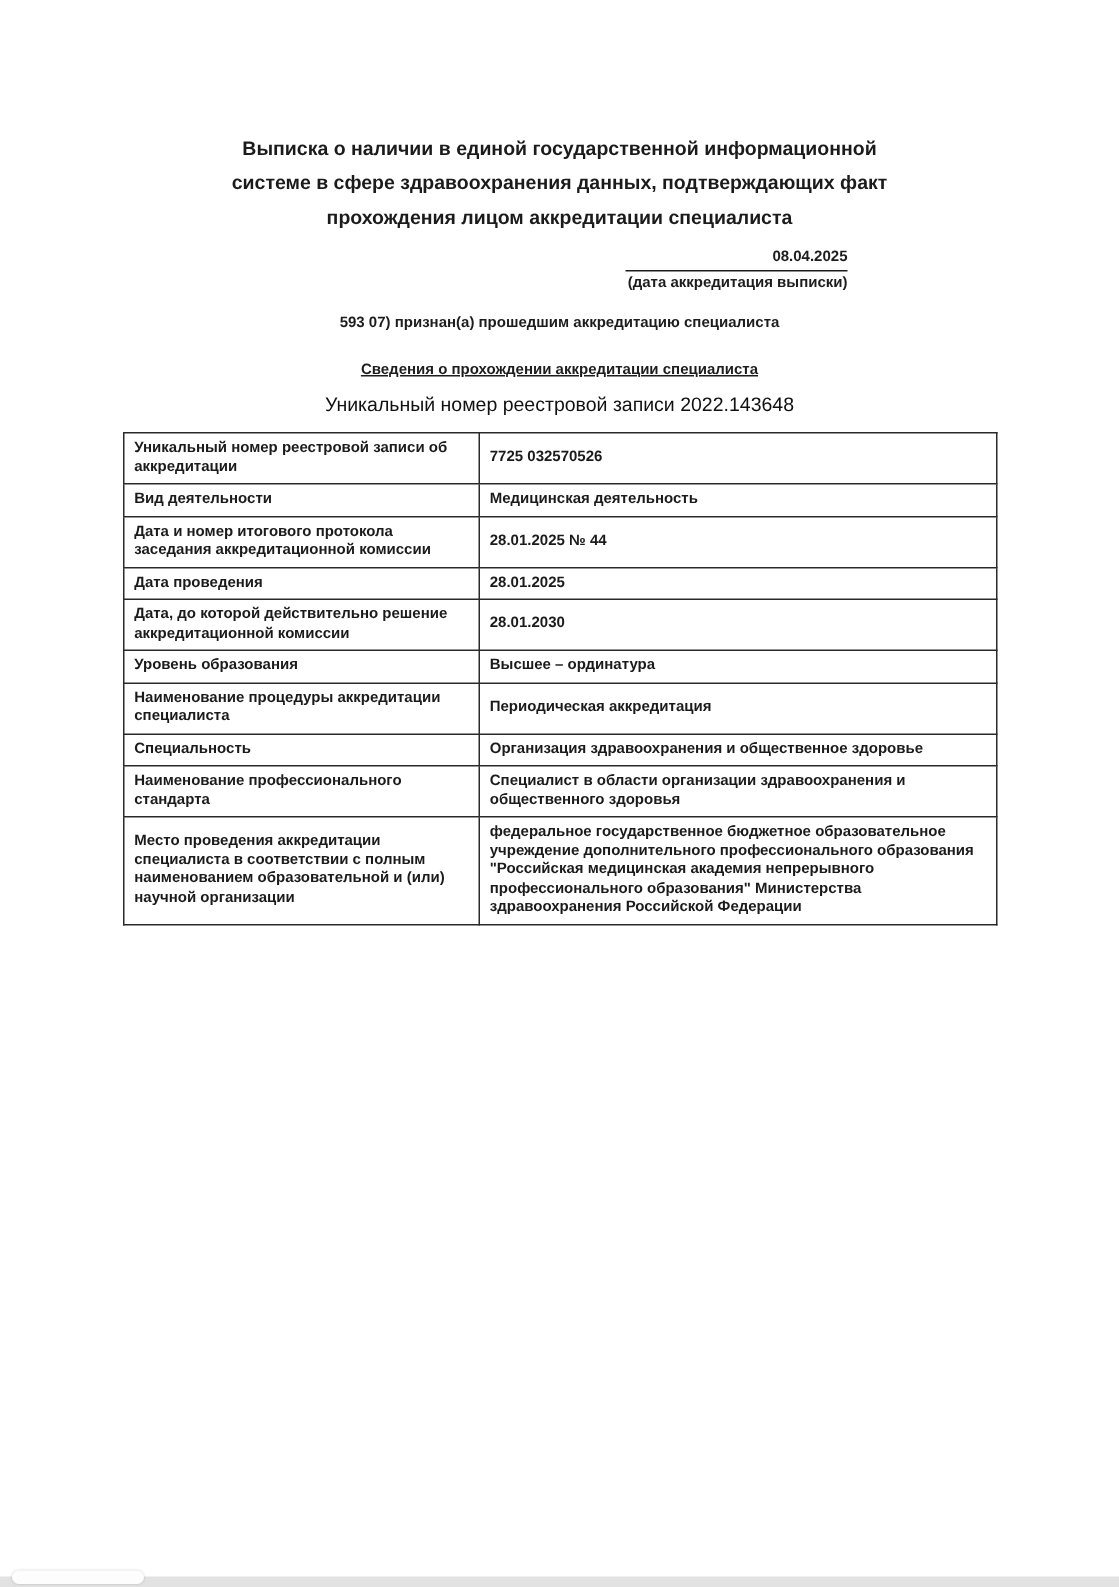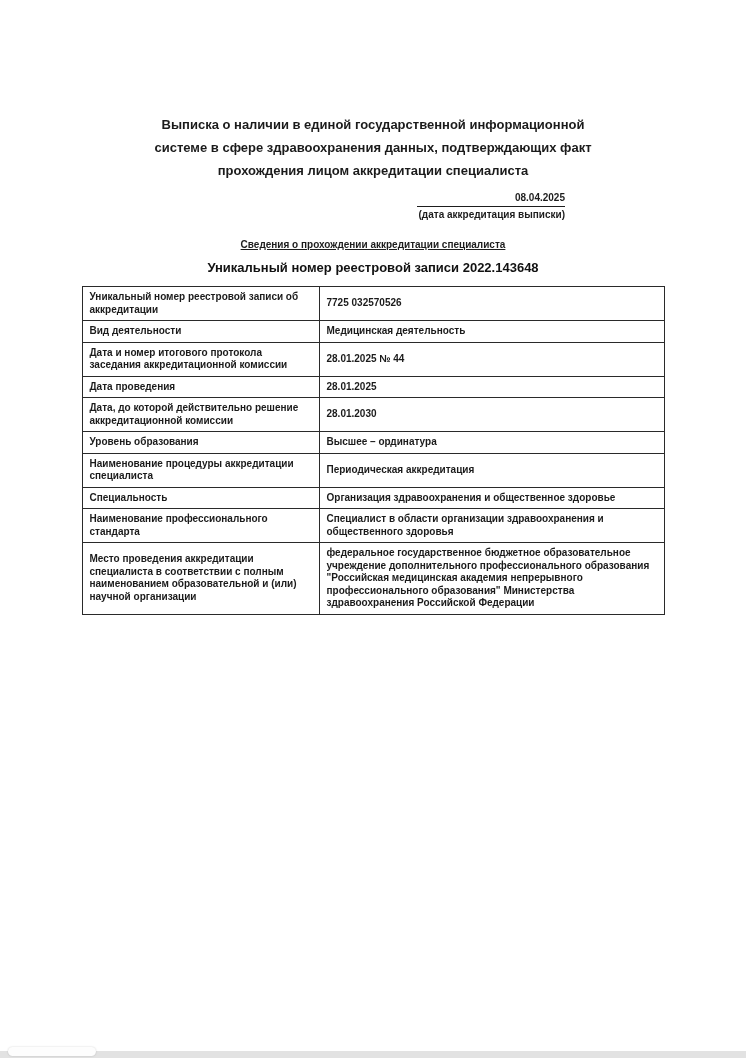--- a/index.html
+++ b/index.html
@@ -11,21 +11,21 @@
   }
   .page {
     position: absolute; left: 0; top: 0;
     width: 746px; height: 1058px;
     background: #ffffff;
     overflow: hidden;
   }
 
   
   .title-block {
-    margin-top: 113px;
+    margin-top: 87px;
     text-align: center;
     font-weight: bold;
     font-size: 13px;
     line-height: 23px;
     color: #1b1b1b;
   }
   .title-line { white-space: nowrap; }
 
   
   .date-block {
@@ -65,21 +65,21 @@
     font-weight: bold;
     font-size: 10px;
     line-height: 13px;
     text-decoration: underline;
   }
 
   
   .registry-heading {
     margin-top: 8px;
     text-align: center;
-    font-weight: bold;
+    font-weight: normal;
     font-size: 13px;
     line-height: 17px;
     color: #111;
   }
 
   
   table.acc-table {
     width: 566px;
     margin: 10px auto 0 auto;
     border-collapse: collapse;
@@ -123,20 +123,21 @@
     <div class="title-line">системе в сфере здравоохранения данных, подтверждающих факт</div>
     <div class="title-line">прохождения лицом аккредитации специалиста</div>
   </div>
 
   <div class="date-block">
     <div class="date-value">08.04.2025</div>
     <div class="date-caption">(дата аккредитация выписки)</div>
   </div>
 
   <div class="intro">
+    <div class="intro-line">593 07) признан(а) прошедшим аккредитацию специалиста</div>
   </div>
 
   <div class="section-heading">Сведения о прохождении аккредитации специалиста</div>
 
   <div class="registry-heading">Уникальный номер реестровой записи 2022.143648</div>
 
   <table class="acc-table">
     <tbody>
       <tr>
         <td class="label-col">Уникальный номер реестровой записи об аккредитации</td>

